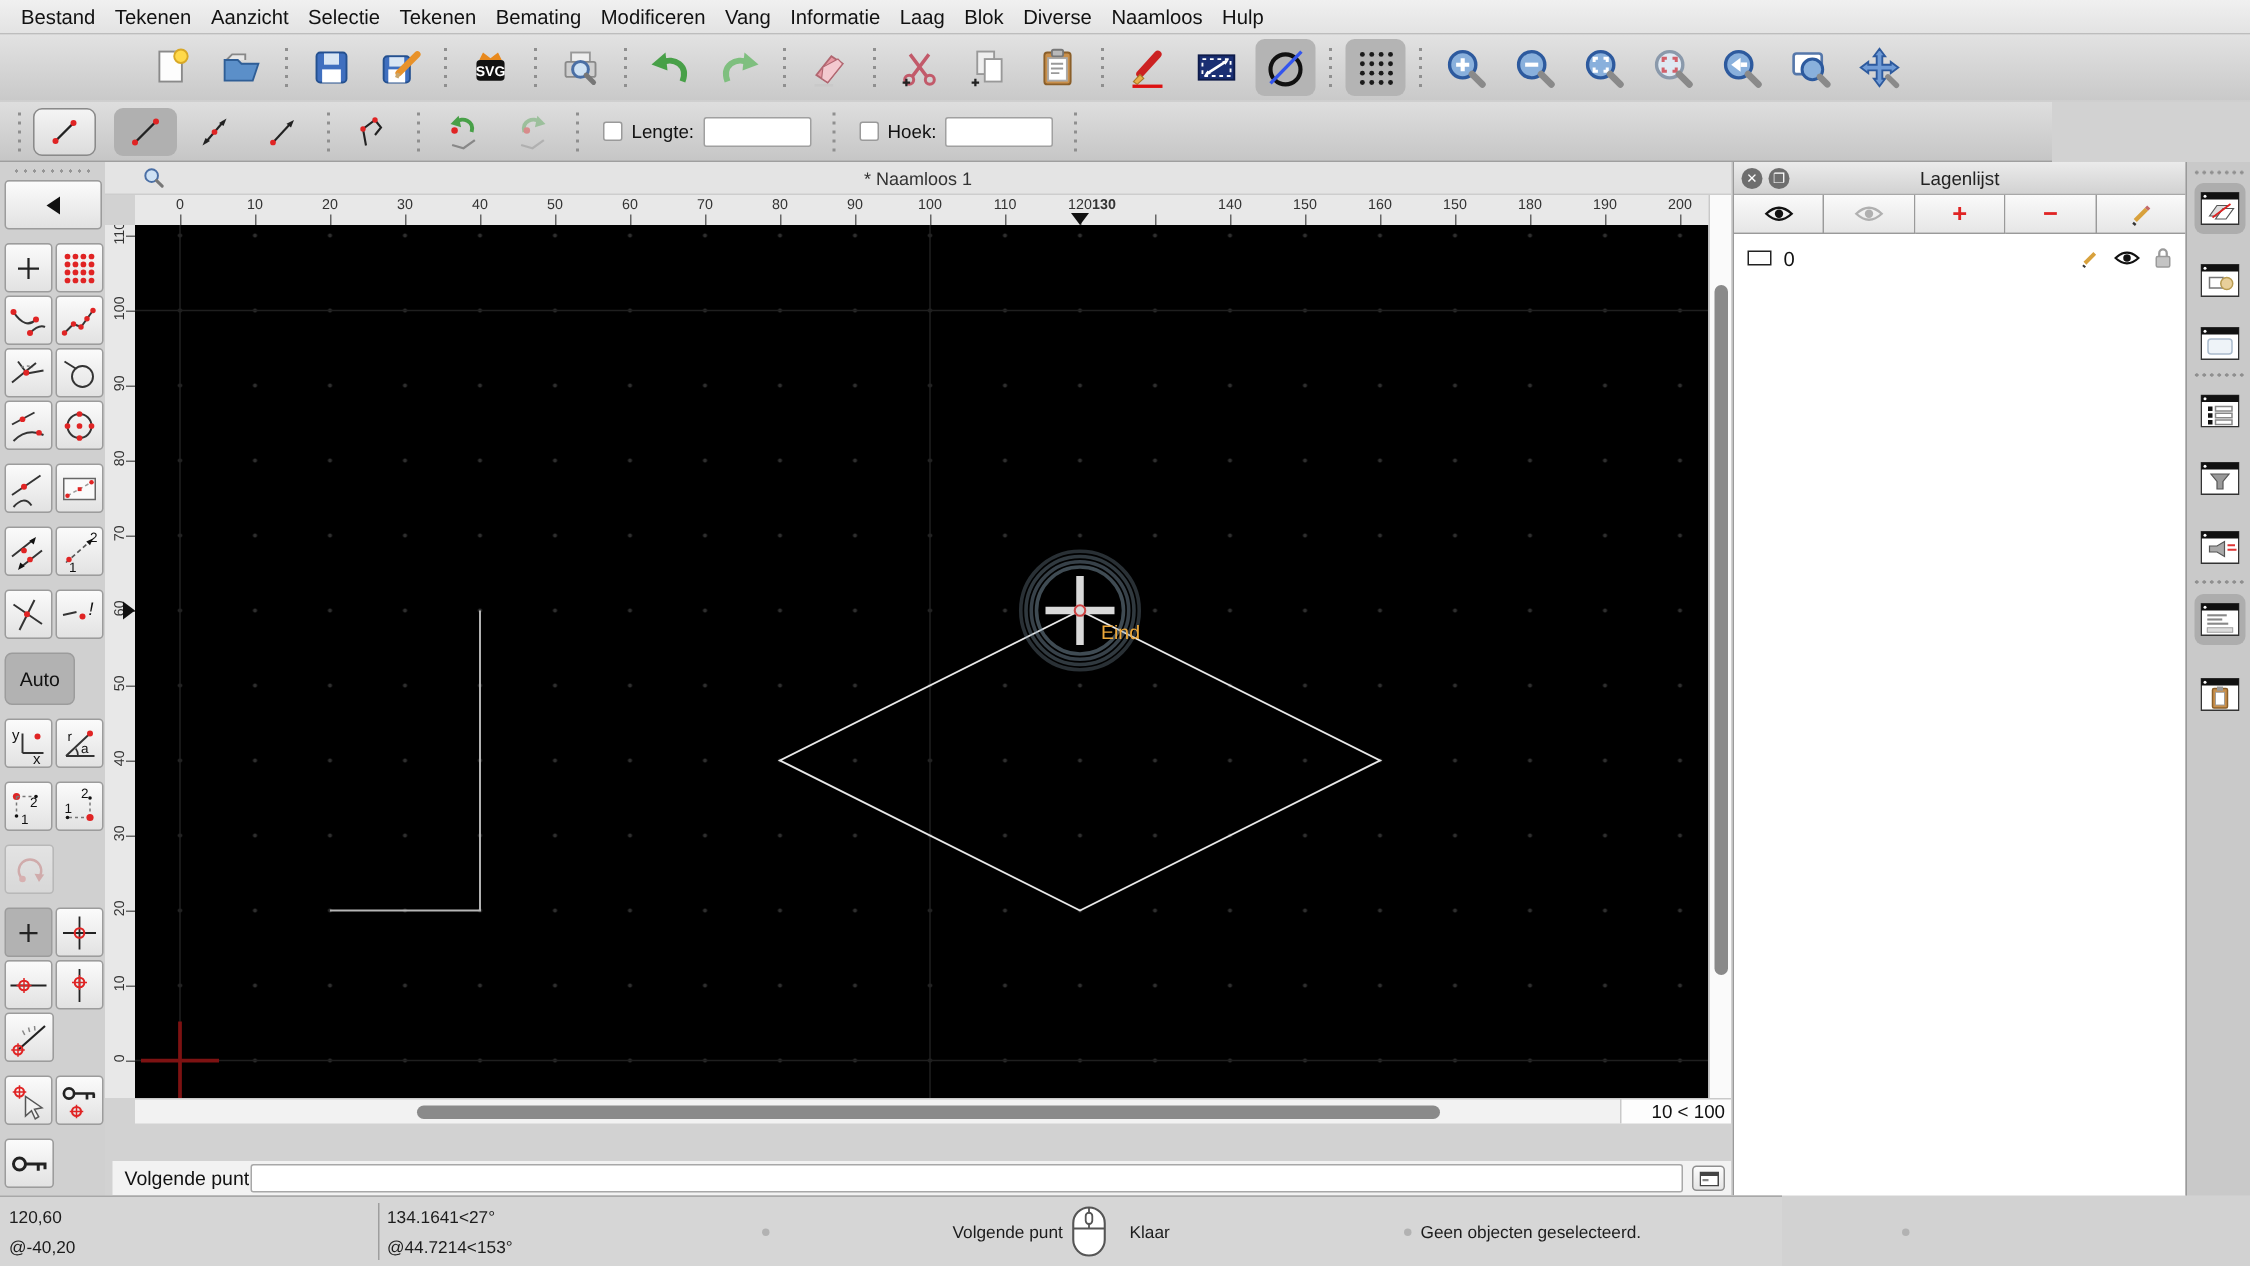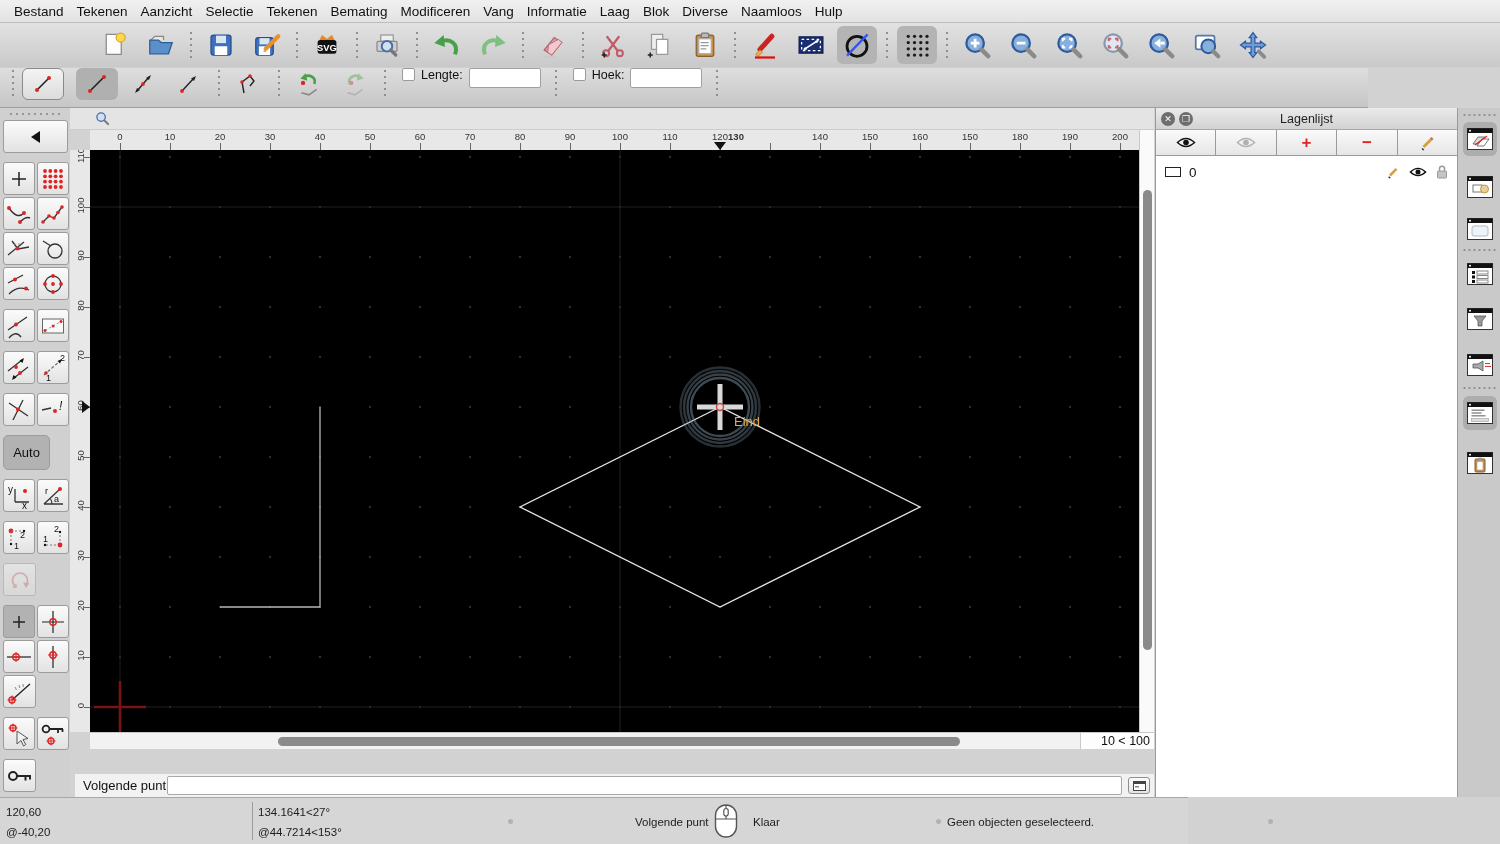--- a/index.html
+++ b/index.html
@@ -11,21 +11,21 @@
              background:linear-gradient(#f0f0f0,#e3e3e3); border-bottom:1px solid #bdbdbd;
              display:flex; align-items:center; padding-left:14px; gap:13px; }
   .menubar span { font-size:13.5px; color:#111; white-space:nowrap; }
 
   
   .toolbar1 { position:absolute; left:0; top:23px; width:1500px; height:45px;
               background:linear-gradient(#e2e2e2,#c9c9c9); border-bottom:1px solid #cfcfcf;
               display:flex; align-items:center; padding-left:92px; }
   .toolbar2 { position:absolute; left:0; top:68px; width:1368px; height:40px;
               background:linear-gradient(#dedede,#c6c6c6); border-bottom:1px solid #9f9f9f;
-              display:flex; padding-left:6px; }
+              display:flex; align-items:center; padding-left:6px; }
   .tbtn { width:40px; height:38px; display:flex; align-items:center; justify-content:center;
           border-radius:6px; margin:0 3px; }
   .tbtn.sel { background:#b4b4b4; }
   .tbtn2 { width:42px; height:32px; display:flex; align-items:center; justify-content:center;
            border-radius:6px; margin:0 2px; }
   .tbtn2.sel { background:#b0b0b0; }
   .tbtn2.well { border:1px solid #8a8a8a; background:linear-gradient(#f4f4f4,#dcdcdc); margin-right:10px; }
   .vsep { width:2px; height:30px; margin:0 6px;
           background-image:radial-gradient(circle,#8f8f8f 1px,transparent 1.3px);
           background-size:2px 6px; background-repeat:repeat-y; }
@@ -687,20 +687,21 @@
           </svg>
         </div>
       </div>
   </div>
 
   <div class="ctitle">
     <svg width="15" height="15" viewBox="0 0 16 16">
         <circle cx="6.5" cy="6.5" r="4.5" fill="#cfe2f4" stroke="#4a6fa5" stroke-width="1.4"></circle>
         <path d="M10 10 L14 14" stroke="#777" stroke-width="2.2" stroke-linecap="round"></path>
       </svg>
+    <div class="ttl">* Naamloos 1</div>
   </div>
 
   <div class="hruler" id="hruler">
       <div class="lab" style="left: 30px;">0</div>
       <div class="tick" style="left: 30px;"></div>
       <div class="lab" style="left: 80px;">10</div>
       <div class="tick" style="left: 80px;"></div>
       <div class="lab" style="left: 130px;">20</div>
       <div class="tick" style="left: 130px;"></div>
       <div class="lab" style="left: 180px;">30</div>

